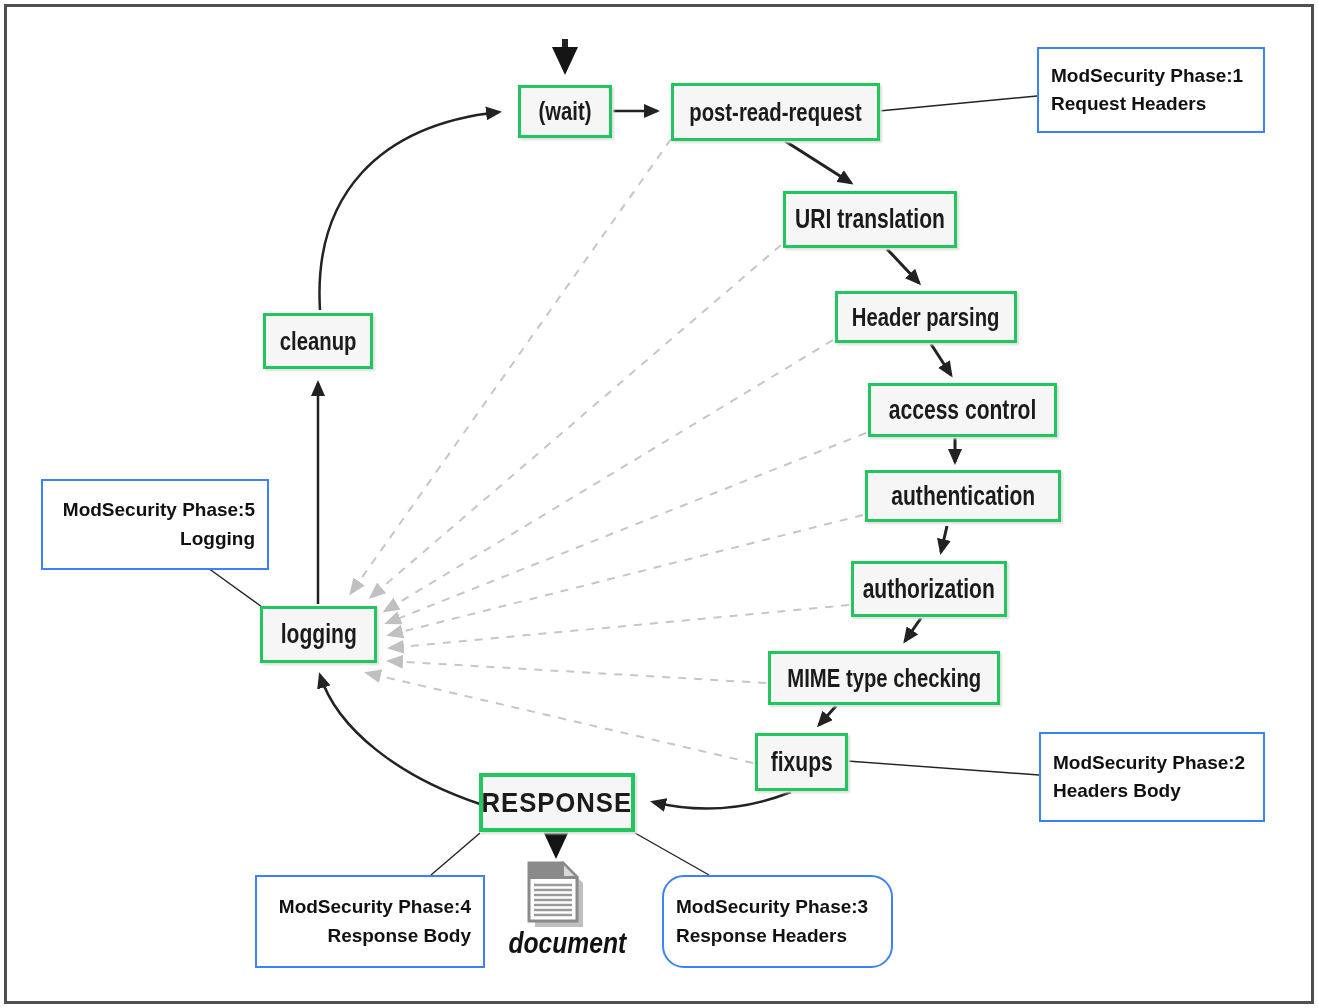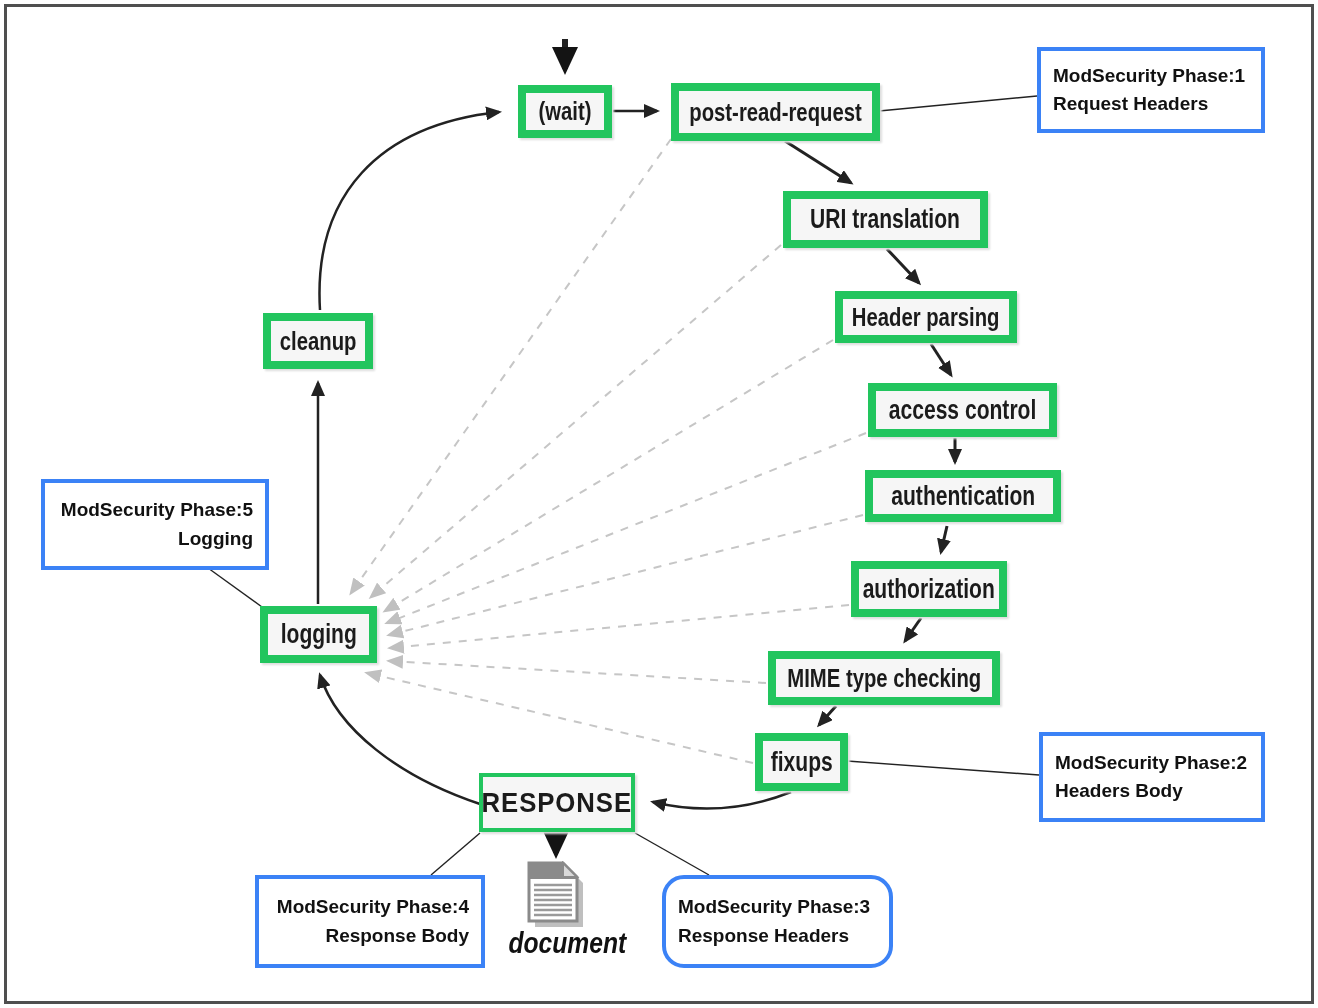--- a/index.html
+++ b/index.html
@@ -5,51 +5,51 @@
   * { margin:0; padding:0; box-sizing:border-box; }
   html,body { width:1318px; height:1008px; background:#fff; font-family:"Liberation Sans", sans-serif; }
   #frame {
     position:absolute; left:4px; top:4px; width:1310px; height:1000px;
     border:3px solid #4f4f4f; background:#ffffff; overflow:hidden;
   }
   #wires { position:absolute; left:0; top:0; width:1310px; height:1000px; }
 
   
   .node {
-    position:absolute; border:8px solid #22c55e; background:#f6f6f6;
+    position:absolute; border:3px solid #22c55e; background:#f6f6f6;
     display:flex; align-items:center; justify-content:center;
     box-shadow:2px 2px 2px #dedede;
   }
   .node-label {
     font-weight:700; color:#1b1b1b; white-space:nowrap;
     display:inline-block; transform:scaleX(0.78); letter-spacing:0px;
     font-size:27px;
   }
   #n-wait   { left:511px; top:78px;  width:94px;  height:53px; }
   #n-prr    { left:664px; top:76px;  width:209px; height:58px; }
-  #n-uri    { left:776px; top:184px; width:205px; height:57px; }
+  #n-uri    { left:776px; top:184px; width:174px; height:57px; }
   #n-hp     { left:828px; top:284px; width:182px; height:52px; }
   #n-ac     { left:861px; top:376px; width:189px; height:54px; }
   #n-auth   { left:858px; top:463px; width:196px; height:52px; }
   #n-authz  { left:844px; top:554px; width:156px; height:56px; }
   #n-mime   { left:761px; top:644px; width:232px; height:54px; }
   #n-fix    { left:748px; top:726px; width:93px;  height:58px; }
   #n-resp   { left:472px; top:766px; width:156px; height:59px; border-width:4px; }
   #n-log    { left:253px; top:599px; width:117px; height:57px; }
   #n-clean  { left:256px; top:306px; width:110px; height:56px; }
   #n-wait .node-label  { font-size:26px; }
   #n-prr .node-label   { font-size:26px; }
   #n-hp .node-label    { font-size:26px; font-weight:600; }
   #n-mime .node-label  { font-size:26px; font-weight:600; }
   #n-resp .node-label  { font-size:28px; transform:scaleX(0.92); letter-spacing:1px; }
   #n-clean .node-label { font-size:26px; }
 
   
   .callout {
-    position:absolute; border:4px solid #3b82f6; background:#ffffff;
+    position:absolute; border:2px solid #3b82f6; background:#ffffff;
     padding:10px 12px; font-weight:700; font-size:19px; line-height:1.5;
     color:#111; display:flex; flex-direction:column; justify-content:center;
   }
   #a-p1 { left:1030px; top:40px;  width:228px; height:86px; }
   #a-p2 { left:1032px; top:725px; width:226px; height:90px; }
   #a-p3 { left:655px;  top:868px; width:231px; height:93px;border-radius:22px; }
   #a-p4 { left:238px;  top:868px; width:230px; height:93px; text-align:right;margin-left:10px; }
   #a-p5 { left:34px;   top:472px; width:228px; height:91px; text-align:right; }
 
   

